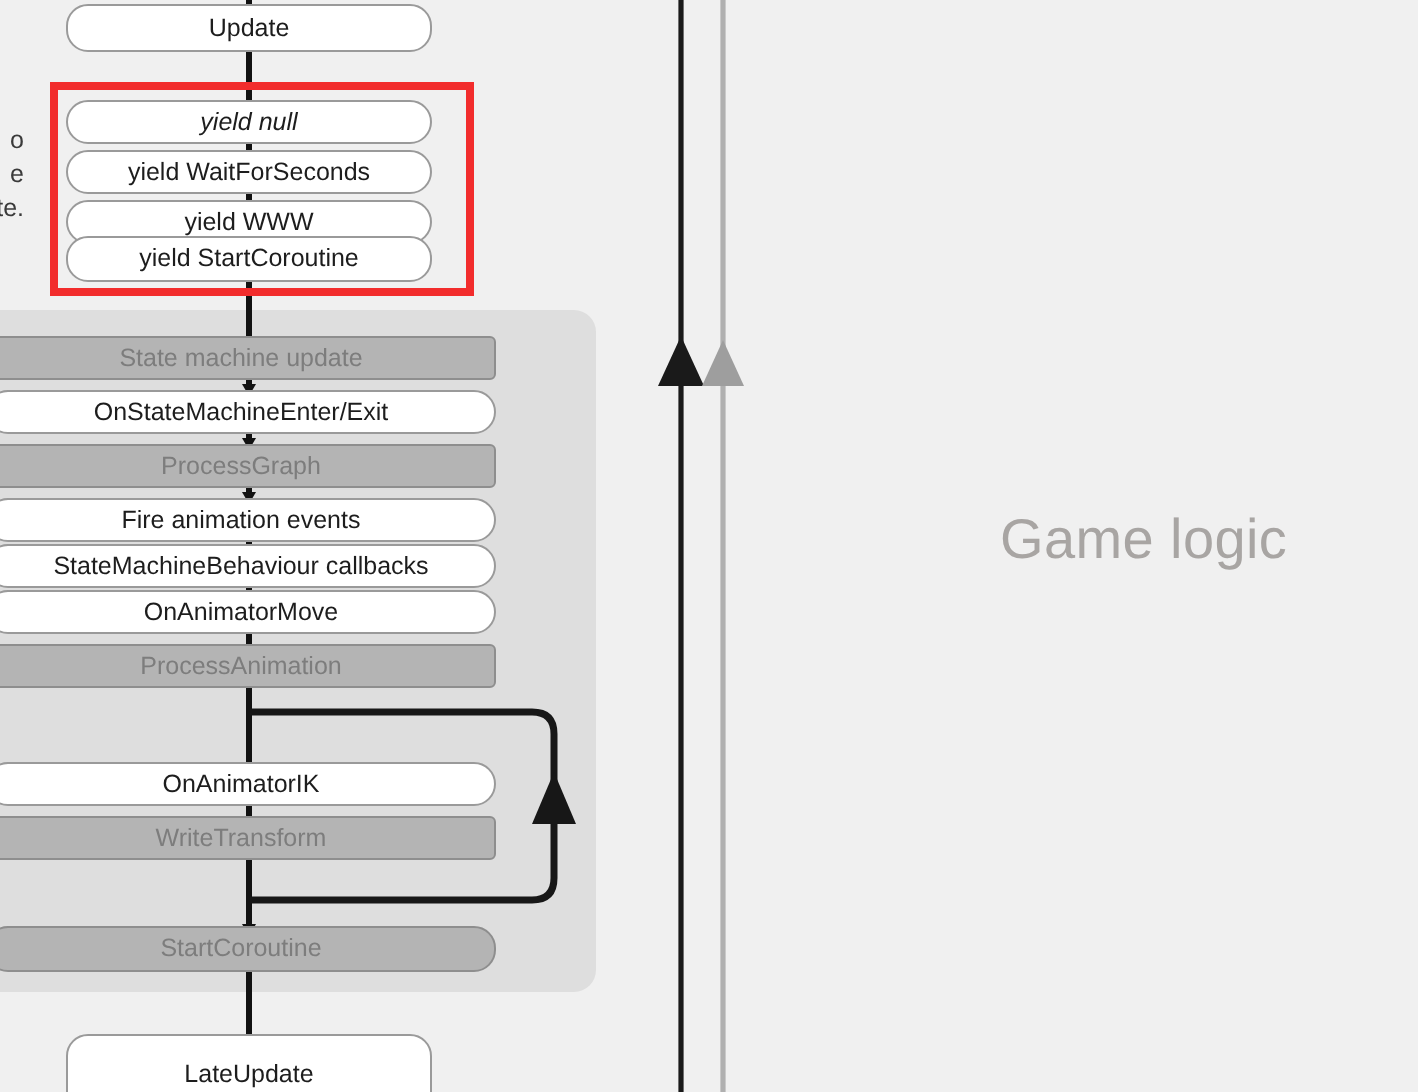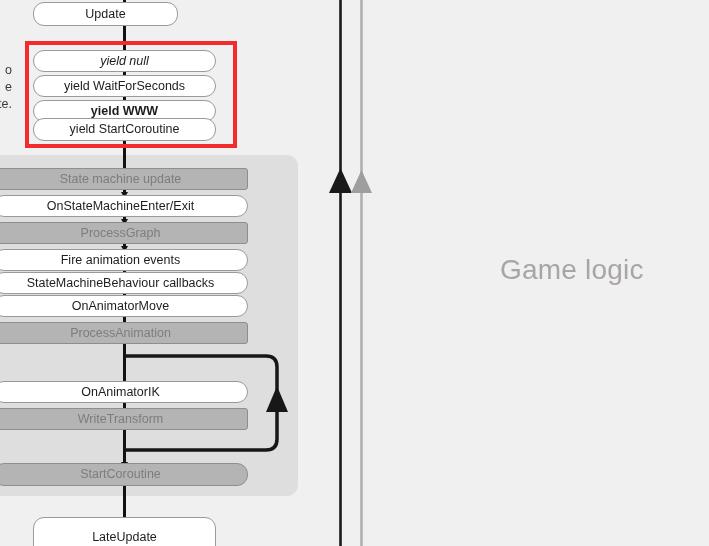--- a/index.html
+++ b/index.html
@@ -134,33 +134,33 @@
     <path d="M125,356 L266,356 Q277,356 277,367 L277,439 Q277,450 266,450 L125,450" fill="none" stroke="#171717" stroke-width="3.5" stroke-linejoin="round"></path>
     <polygon points="277,386 288,412 266,412" fill="#171717"></polygon>
 
     <line x1="340.5" y1="0" x2="340.5" y2="546" stroke="#1a1a1a" stroke-width="2.6"></line>
     <polygon points="340.5,168 352,193 329,193" fill="#1a1a1a"></polygon>
 
     <line x1="361.5" y1="0" x2="361.5" y2="546" stroke="#b0b0b0" stroke-width="2.6"></line>
     <polygon points="361.5,170 372,193 351,193" fill="#9e9e9e"></polygon>
   </svg>
 
-  <div class="node pill" style="left:33px; top:2px; width:145px; height:24px;justify-content:center;">
+  <div class="node pill" style="left:33px; top:2px; width:183px; height:24px;justify-content:center;">
     <span>Update</span>
   </div>
 
   <div class="red-box" style="left:25px; top:41px; width:212px; height:107px;"></div>
 
   <div class="node pill" style="left:33px; top:50px; width:183px; height:22px;font-style:italic;">
     <span>yield null</span>
   </div>
   <div class="node pill" style="left:33px; top:75px; width:183px; height:22px;">
     <span>yield WaitForSeconds</span>
   </div>
-  <div class="node pill" style="left:33px; top:100px; width:183px; height:22px;font-weight:bold;">
+  <div class="node pill" style="left:33px; top:100px; width:183px; height:22px;">
     <span>yield WWW</span>
   </div>
   <div class="node pill" style="left:33px; top:118px; width:183px; height:23px;text-align:center;">
     <span>yield StartCoroutine</span>
   </div>
 
   <div class="node bar" style="left:-7px; top:168px; width:255px; height:22px;">
     <span>State machine update</span>
   </div>
 

